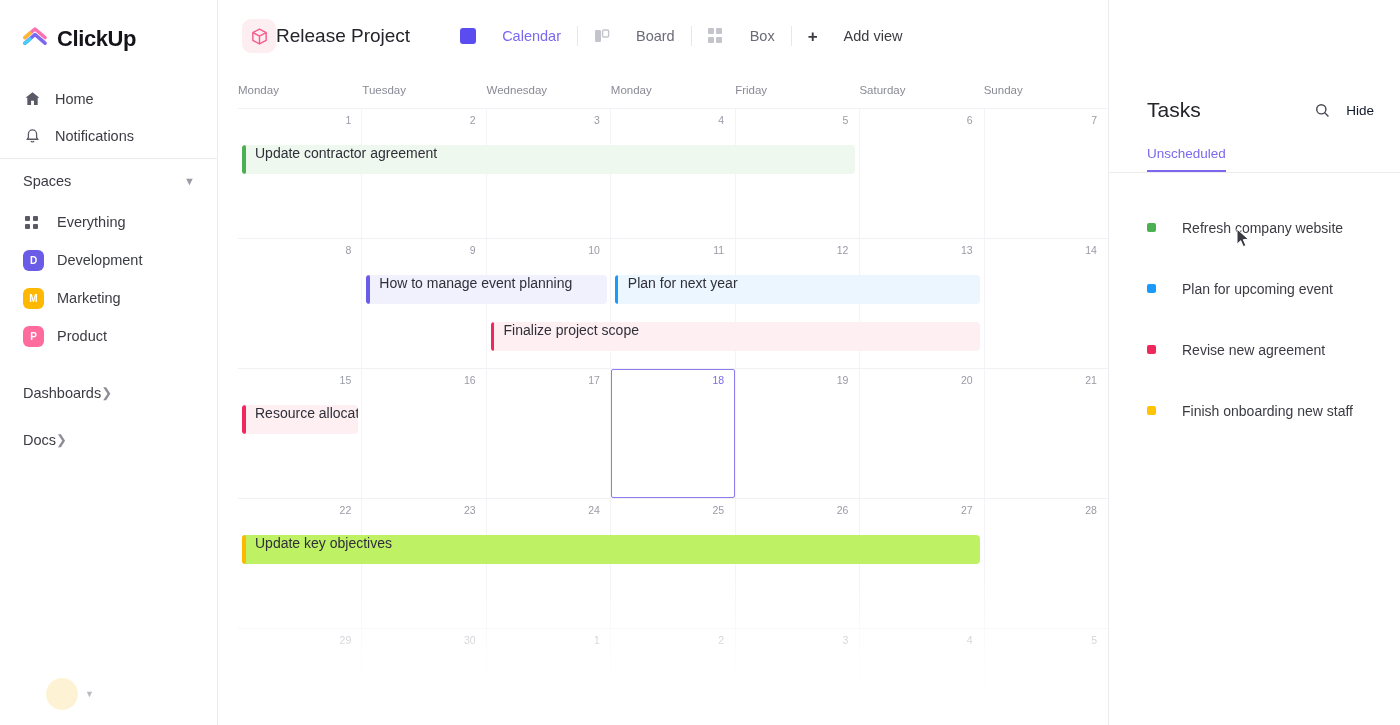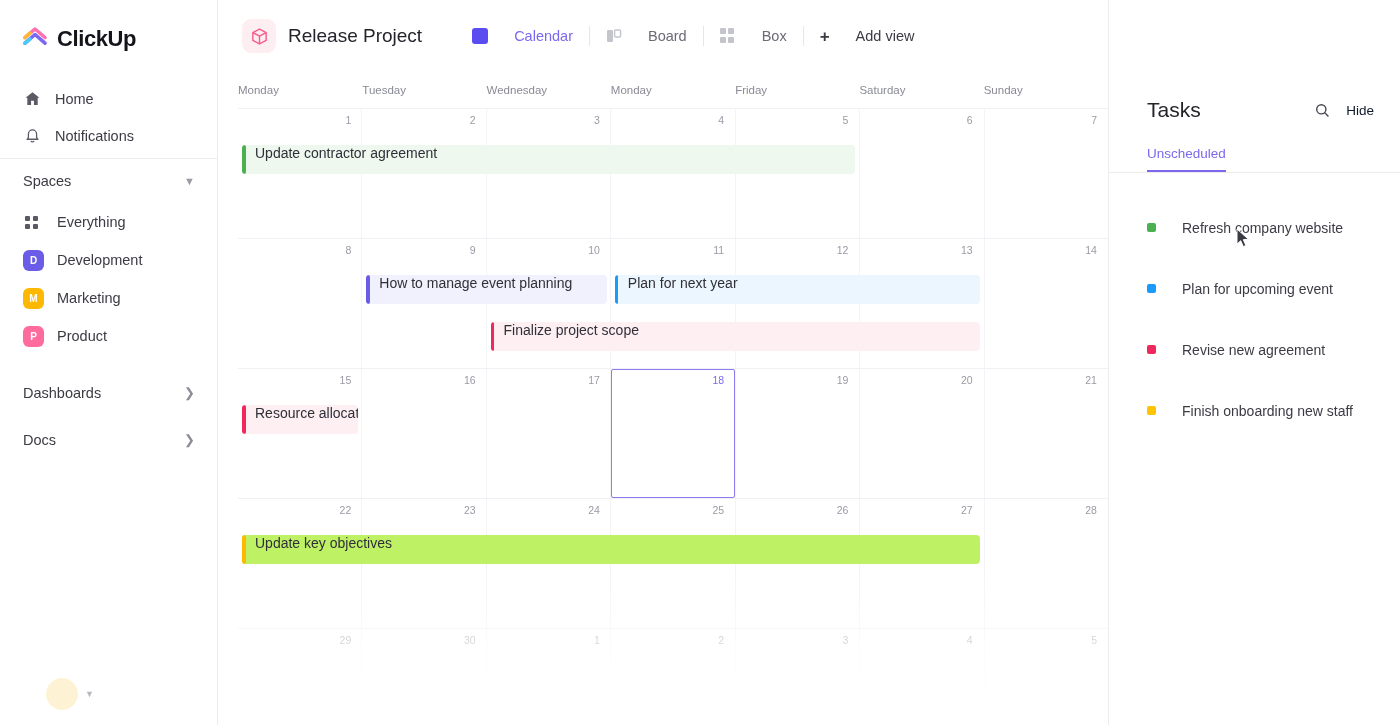--- a/index.html
+++ b/index.html
@@ -48,21 +48,21 @@
   .space-badge {
     width: 21px; height: 21px; border-radius: 6px;
     color: #fff; font-size: 10px; font-weight: bold;
     display: flex; align-items: center; justify-content: center;
     flex: 0 0 21px;
   }
   .dots-ico { width: 21px; display: flex; flex-wrap: wrap; gap: 3px; flex: 0 0 21px; padding-left: 2px; }
   .dots-ico i { width: 5px; height: 5px; border-radius: 1px; background: #5a5a66; display: block; }
 
   .sb-link {
-    display: flex; align-items: center; justify-content: space-between;
+    display: flex; align-items: center; 
     padding: 0 22px 0 23px; height: 47px;
     font-size: 14.5px; color: #3b3b44; cursor: pointer;
   }
   .sb-link .chev-r { color: #8d8d99; font-size: 13px; }
 
   .sb-bottom { position: absolute; left: 0; bottom: 0; width: 218px; height: 62px; display: flex; align-items: center; padding-left: 46px; gap: 7px; }
   .avatar {
     width: 32px; height: 32px; border-radius: 50%;
     background: #fdf3d4; cursor: pointer;
   }
@@ -70,21 +70,21 @@
 
   
   .main { flex: 1 1 auto; position: relative; background: #ffffff; min-width: 0; }
 
   .topbar { display: flex; align-items: center; height: 72px; padding-left: 24px; gap: 0; }
   .proj-ico {
     width: 34px; height: 34px; border-radius: 9px;
     background: #fdeef1; display: flex; align-items: center; justify-content: center;
     flex: 0 0 34px;
   }
-  .proj-title { font-size: 19px; color: #25242b; margin-left: 12px; margin-right: 34px; white-space: nowrap; }
+  .proj-title { font-size: 19px; color: #25242b; margin-right: 34px; white-space: nowrap; }
 
   .view-tab {
     display: flex; align-items: center; gap: 26px;
     font-size: 14.5px; color: #6b6b78;
     padding: 0 16px; height: 34px; cursor: pointer; white-space: nowrap; justify-content: center;
   }
   .view-tab.active { color: #7b68ee; }
   .tab-sep { width: 1px; height: 20px; background: #e6e6eb; }
   .cal-ico { width: 16px; height: 16px; border-radius: 3px; background: #5b4cf0; flex: 0 0 16px; }
   .board-ico { width: 16px; height: 16px; flex: 0 0 16px; position: relative; }

